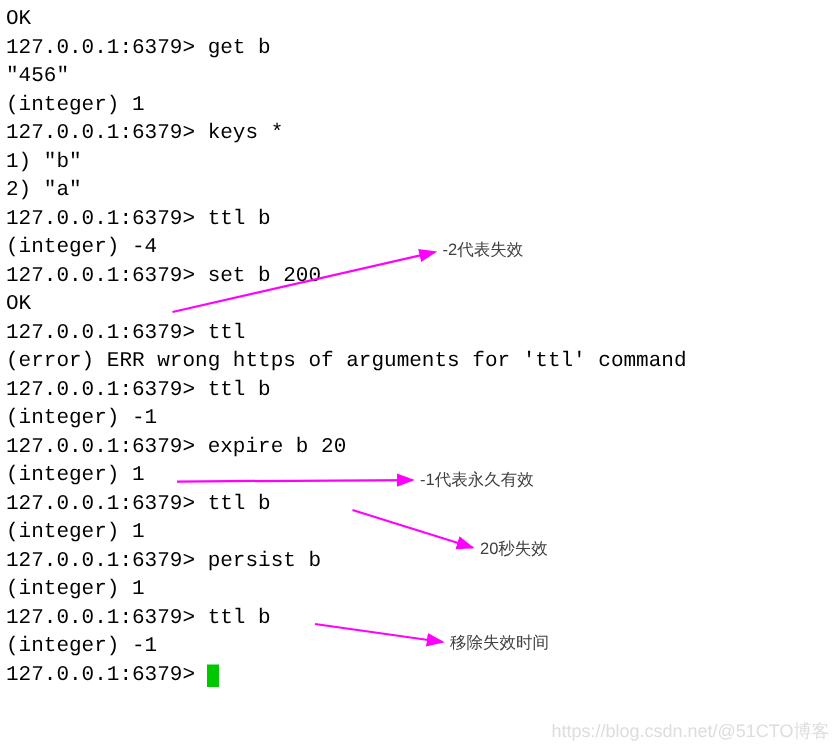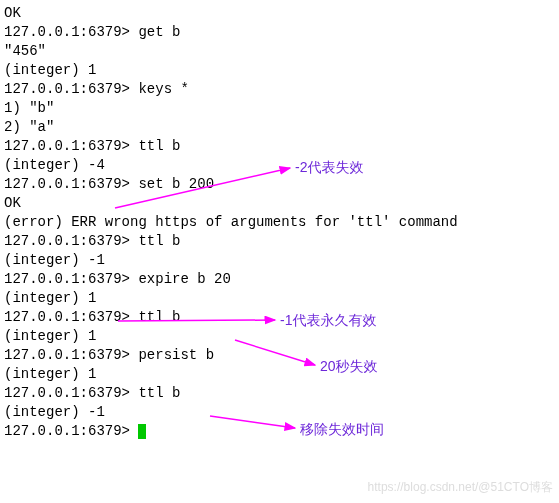--- a/index.html
+++ b/index.html
@@ -19,23 +19,23 @@
   .line { white-space: pre; }
   .cursor {
     display: inline-block;
     width: 8px;
     height: 15px;
     background: #00c800;
     vertical-align: text-bottom;
   }
   .annotation {
     position: absolute;
-    color: #6d28d9;
+    color: #404040;
     font-family: "SimSun", "Microsoft YaHei", sans-serif;
-    font-size: 14px;
+    font-size: 11px;
     white-space: nowrap;
   }
   .arrow {
     stroke: #ff00ff;
     stroke-width: 1.5;
     fill: none;
   }
   .arrow-head { fill: #ff00ff; }
   .watermark {
     position: absolute;
@@ -61,20 +61,21 @@
     <div class="line">127.0.0.1:6379&gt; get b</div>
     <div class="line">"456"</div>
     <div class="line">(integer) 1</div>
     <div class="line">127.0.0.1:6379&gt; keys *</div>
     <div class="line">1) "b"</div>
     <div class="line">2) "a"</div>
     <div class="line">127.0.0.1:6379&gt; ttl b</div>
     <div class="line">(integer) -4</div>
     <div class="line">127.0.0.1:6379&gt; set b 200</div>
     <div class="line">OK</div>
+    <div class="line">127.0.0.1:6379&gt; ttl</div>
     <div class="line">(error) ERR wrong https of arguments for 'ttl' command</div>
     <div class="line">127.0.0.1:6379&gt; ttl b</div>
     <div class="line">(integer) -1</div>
     <div class="line">127.0.0.1:6379&gt; expire b 20</div>
     <div class="line">(integer) 1</div>
     <div class="line">127.0.0.1:6379&gt; ttl b</div>
     <div class="line">(integer) 1</div>
     <div class="line">127.0.0.1:6379&gt; persist b</div>
     <div class="line">(integer) 1</div>
     <div class="line">127.0.0.1:6379&gt; ttl b</div>

